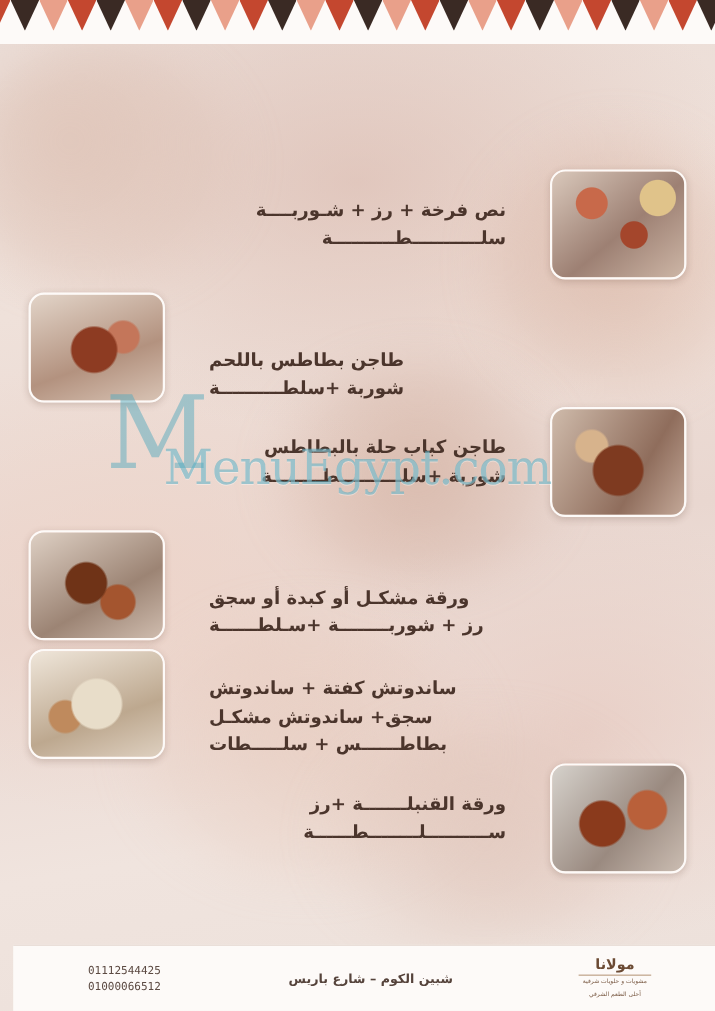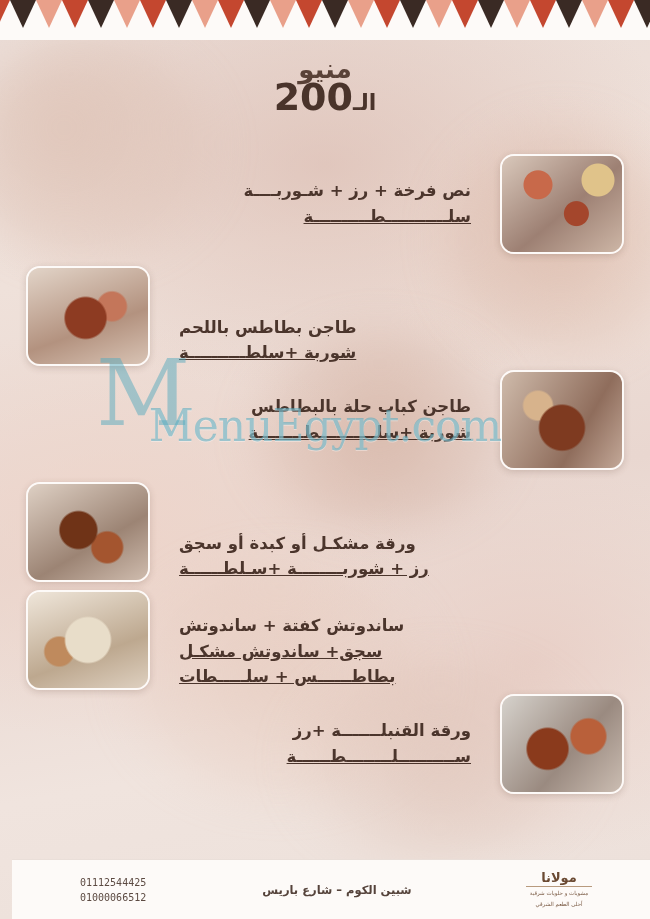--- a/index.html
+++ b/index.html
@@ -162,30 +162,30 @@
     overflow: hidden;
     box-shadow: 0 2px 7px rgba(90,60,45,.2);
     border: 2px solid #fdfaf8;
     position: relative;
     margin: 0 26px;
   }
   .thumb .ph { position: absolute; inset: 0; }
 
   .text {
     flex: 1 1 auto;
-    padding: 0 3px;
+    padding: 0 14px;
     font-size: 16.5px;
     font-weight: bold;
     color: #4b352c;
     line-height: 1.55;
     letter-spacing: .2px;
   }
   .row.img-left .text { text-align: left; }
   .row.img-right .text { text-align: right; }
-  .text .l2 { display: block; text-decoration: underline; }
+  .text .l2 { display: block; }
 
   
   .watermark {
     position: absolute;
     top: 400px; left: 0; right: 0;
     text-align: center;
     pointer-events: none;
     z-index: 9;
   }
   .wm-text {
@@ -270,26 +270,20 @@
         <div class="tri c2"></div>
         <div class="tri c3"></div>
         <div class="tri c1"></div>
         <div class="tri c2"></div>
         <div class="tri c3"></div>
         <div class="tri c1"></div>
         <div class="tri c2"></div>
       </div>
   </div>
 
-  <div class="title-wrap">
-    <div class="t-top">منيو</div>
-    <div class="t-big">
-      <span class="small">الـ</span><span>200</span>
-    </div>
-  </div>
 
   <div class="rows">
 
     <div class="row img-right">
       <div class="thumb">
           <div class="ph food1"></div>
         </div>
       <div class="text">
         <span>نص فرخة + رز + شـوربــــة</span>
         <span class="l2">سلـــــــــــطــــــــــة</span>

